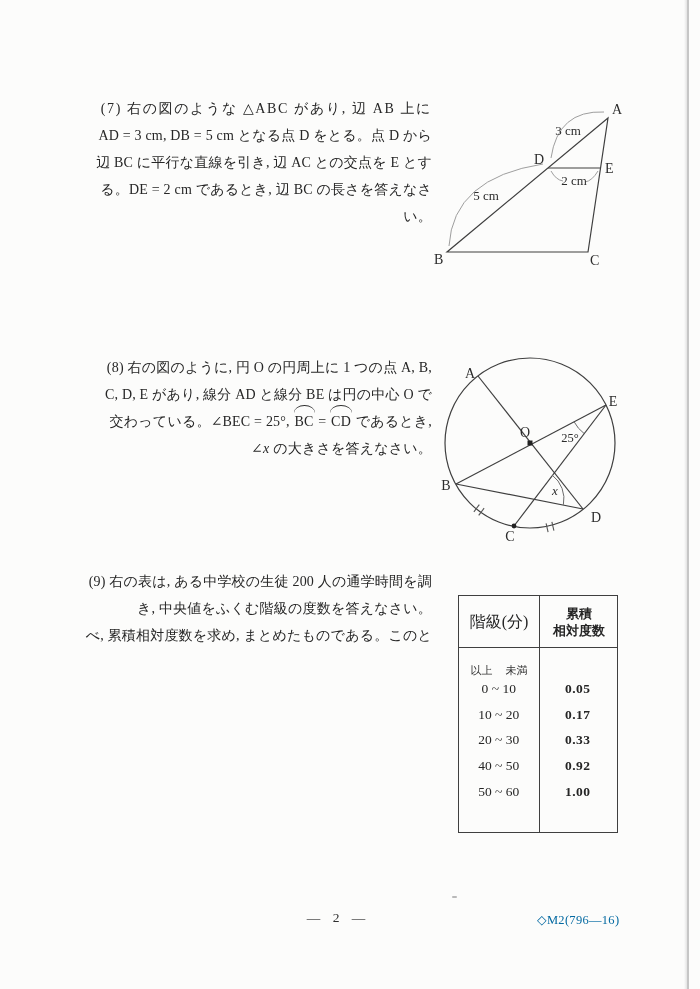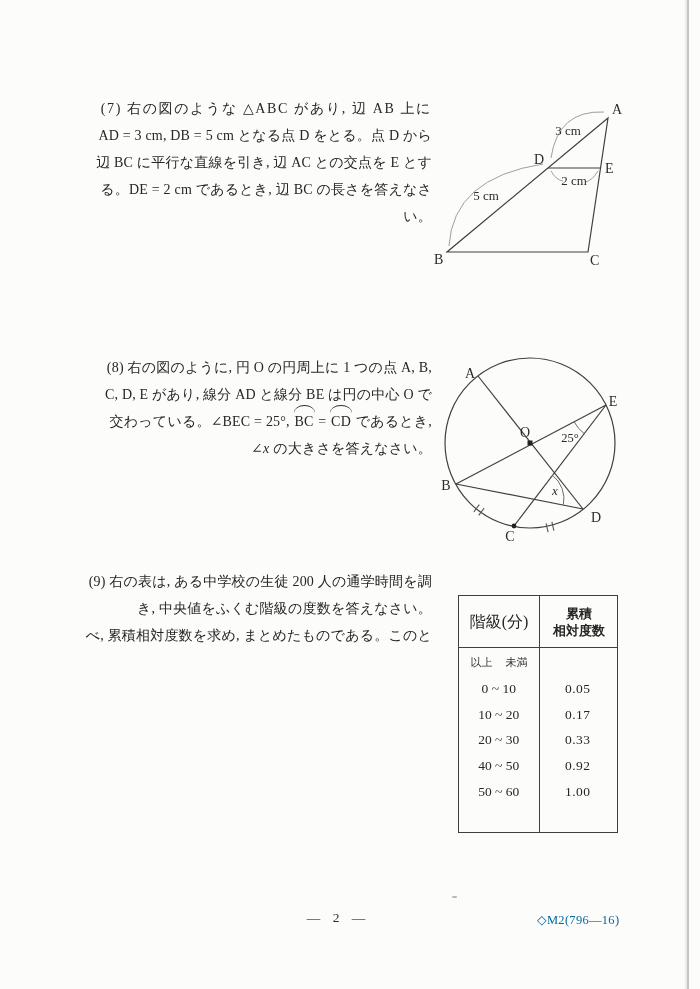--- a/index.html
+++ b/index.html
@@ -39,25 +39,25 @@
 
   
   .ftable{
     position:absolute;left:458px;top:595px;width:160px;height:238px;
     border:1.4px solid #3f3f3f;box-sizing:border-box;font-size:13.5px;
   }
   .ftable .vline{position:absolute;top:0;bottom:0;left:80px;width:1.2px;background:#3f3f3f;}
   .ftable .head{position:absolute;left:0;top:0;width:100%;height:52px;border-bottom:1.2px solid #3f3f3f;box-sizing:border-box;}
   .ftable .h1{position:absolute;left:0;top:0;width:80px;height:52px;display:flex;align-items:center;justify-content:center;font-size:16px;}
   .ftable .h2{position:absolute;left:81px;top:0;width:78px;height:52px;display:flex;flex-direction:column;align-items:center;justify-content:center;line-height:17px;font-size:13px;font-weight:bold;}
-  .ftable .sub{position:absolute;left:0;top:54px;width:80px;height:24px;display:flex;align-items:center;justify-content:center;gap:13px;font-size:11px;color:#333;}
+  .ftable .sub{position:absolute;left:0;top:62px;width:80px;height:24px;display:flex;align-items:center;justify-content:center;gap:13px;font-size:11px;color:#333;}
   .ftable .rows{position:absolute;left:0;top:80px;width:100%;}
   .ftable .trow{height:25.8px;display:flex;align-items:center;}
   .ftable .c1{width:80px;text-align:center;}
-  .ftable .c2{width:79px;text-align:center;letter-spacing:0.5px;}
+  .ftable .c2{width:79px;text-align:center;letter-spacing:0.5px;font-weight:bold;}
 
   .footer-page{position:absolute;left:0;top:910px;width:672px;text-align:center;font-size:13.5px;word-spacing:9px;color:#2e2e2e;}
   .footer-code{position:absolute;left:537px;top:912px;font-size:12.5px;letter-spacing:0.3px;color:#0369a1;}
 </style>
 </head>
 <body>
 
 <div class="page">
 
   <div class="prob" id="p7">

